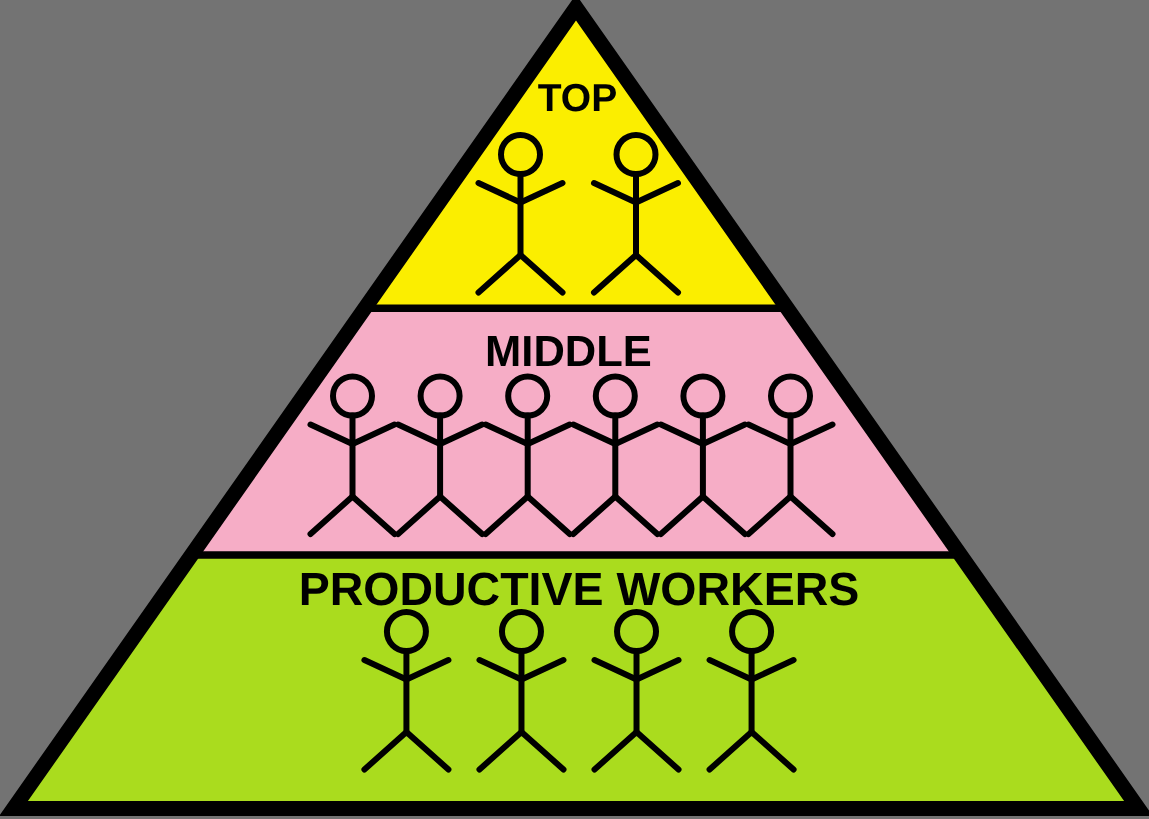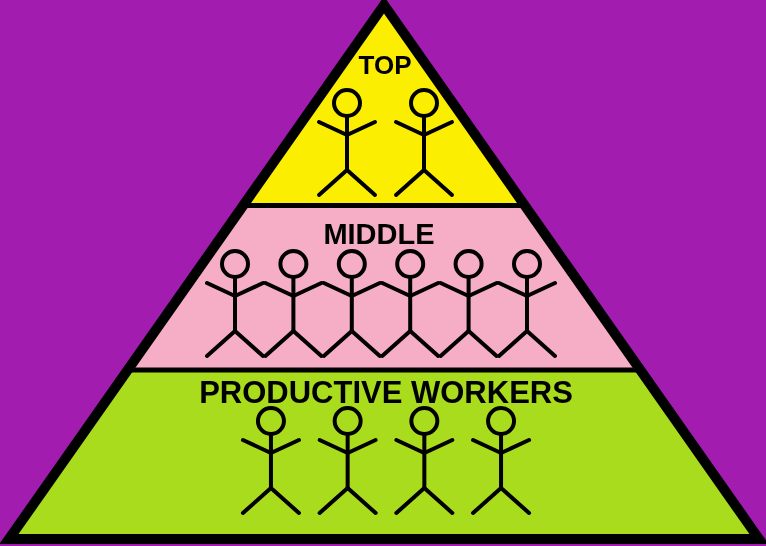--- a/index.html
+++ b/index.html
@@ -4,21 +4,21 @@
 <style>
   html, body {
     margin: 0;
     padding: 0;
     background: #ffffff;
   }
   .stage {
     position: relative;
     width: 766px;
     height: 546px;
-    background: #a21caf;
+    background: #737373;
     overflow: hidden;
     font-family: "Liberation Sans", sans-serif;
   }
   svg.pyramid {
     display: block;
     width: 766px;
     height: 546px;
   }
   .tier-label {
     font-family: "Liberation Sans", sans-serif;

